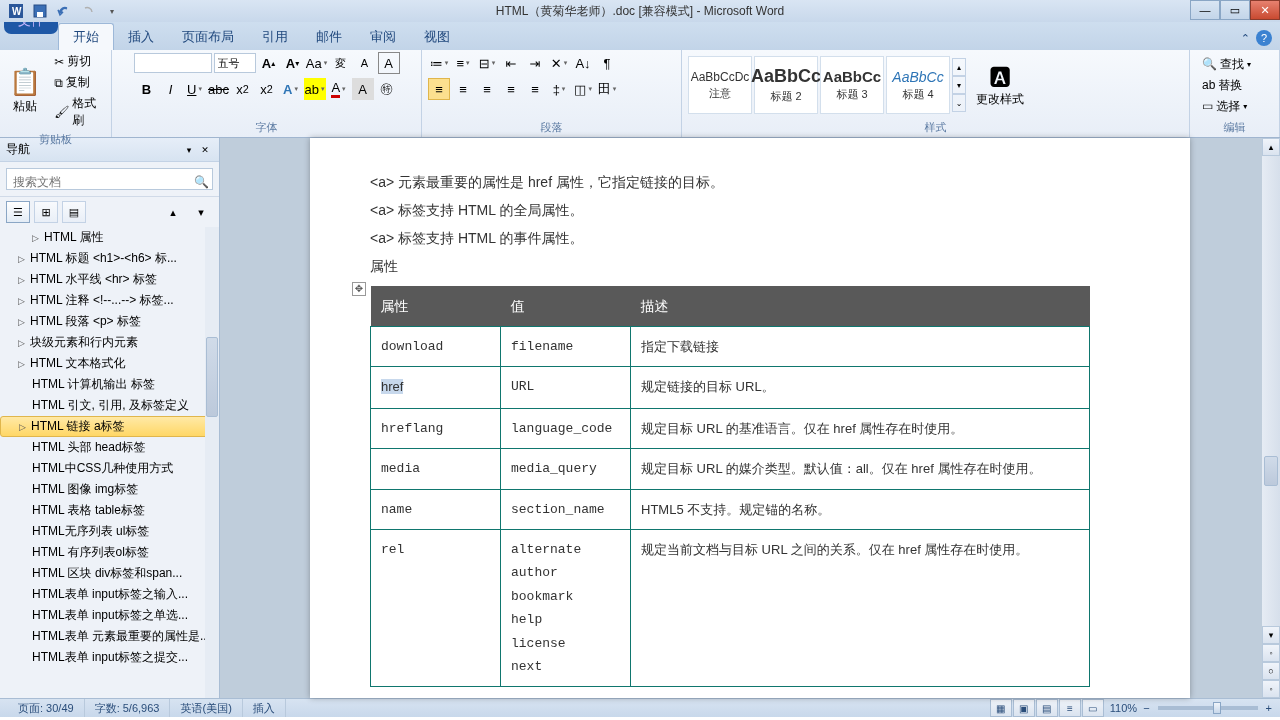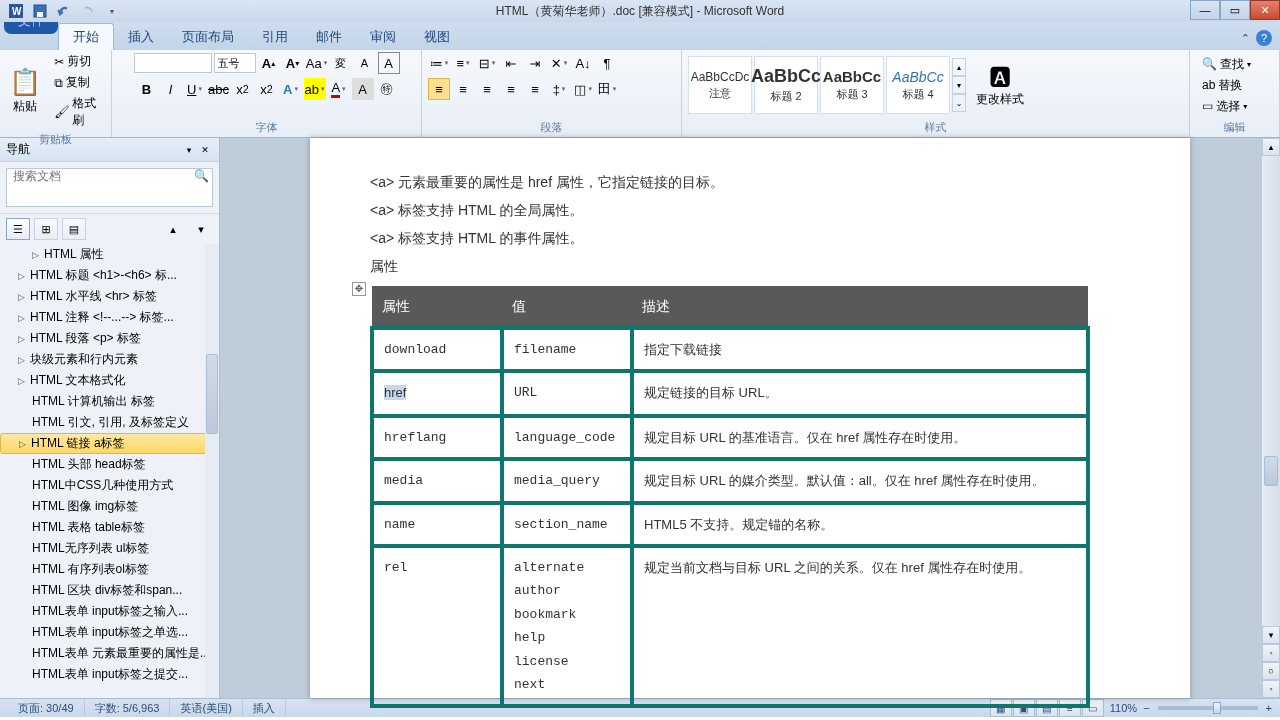--- a/index.html
+++ b/index.html
@@ -51,41 +51,41 @@
 
 
 .main { display: flex; height: 560px; background: #bfcddb; }
 
 
 .navpane { width: 220px; background: #eef2f8; border-right: 1px solid #a9bdd4; display: flex; flex-direction: column; }
 .nav-header { height: 24px; background: linear-gradient(#e6eef8,#d7e3f1); border-bottom: 1px solid #c3d2e5; display: flex; align-items: center; padding: 0 6px; font-size: 12px; }
 .nav-header .spacer { flex: 1; }
 .nav-header .hbtn { width: 16px; height: 16px; font-size: 9px; cursor: pointer; display: flex; align-items: center; justify-content: center; }
 .nav-search { padding: 6px; border-bottom: 1px solid #d0dae8; }
-.nav-search-box { display: flex; border: 1px solid #b8c9dc; background: #fff; height: 39px; align-items: flex-start; }
+.nav-search-box { display: flex; border: 1px solid #b8c9dc; background: #fff; height: 22px; align-items: flex-end; }
 .nav-search-box input { flex: 1; border: none; outline: none; padding: 0 6px; font-size: 12px; }
 .nav-tabs { display: flex; padding: 4px 6px; gap: 4px; align-items: center; }
 .nav-tab-btn { width: 24px; height: 22px; border: 1px solid #c3d2e5; background: linear-gradient(#f8fafd,#e9eff7); display: flex; align-items: center; justify-content: center; cursor: pointer; font-size: 11px; }
 .nav-tab-btn.active { background: linear-gradient(#fff,#e3ecf6); border-color: #8aa6c5; }
 .nav-tree { flex: 1; overflow: hidden; position: relative; }
 .nav-tree-inner { position: absolute; inset: 0; overflow-y: auto; }
 .nav-item { display: flex; align-items: center; padding: 2px 4px 2px 18px; font-size: 12px; cursor: pointer; white-space: nowrap; overflow: hidden; text-overflow: ellipsis; height: 21px; }
 .nav-item .exp { width: 12px; font-size: 9px; color: #555; }
 .nav-item.indent { padding-left: 32px; }
 .nav-item.active { background: linear-gradient(#ffe9a6,#ffd766); border: 1px solid #e0b64c; border-radius: 3px; }
 .nav-scroll { position: absolute; right: 0; top: 0; bottom: 0; width: 14px; background: #e6ecf4; }
 .nav-thumb { position: absolute; right: 1px; top: 110px; width: 12px; height: 80px; background: linear-gradient(#d0dbe9,#bcc9db); border-radius: 2px; border: 1px solid #a9bdd4; }
 
 
 .docarea { flex: 1; background: #bfcddb; display: flex; justify-content: center; position: relative; }
 .page { width: 880px; background: #fff; box-shadow: 0 0 6px rgba(0,0,0,.3); padding: 30px 100px 0 60px; font-size: 14px; color: #333; line-height: 2; position: relative; }
 .page .table-handle { position: absolute; left: 42px; top: 144px; width: 14px; height: 14px; border: 1px solid #999; background: #fff; font-size: 10px; display: flex; align-items: center; justify-content: center; color: #555; cursor: pointer; }
 .attr-table { width: 100%; border-collapse: collapse; margin-top: 6px; }
 .attr-table th { background: #595959; color: #fff; text-align: left; padding: 6px 10px; font-weight: normal; font-size: 14px; }
-.attr-table td { border: 4px solid #0f766e; padding: 8px 10px; font-family: "Courier New", monospace; font-size: 13px; vertical-align: top; line-height: 1.8; }
+.attr-table td { border: 1px solid #0f766e; padding: 8px 10px; font-family: "Courier New", monospace; font-size: 13px; vertical-align: top; line-height: 1.8; }
 .attr-table td:last-child { font-family: "Microsoft YaHei", "SimSun", sans-serif; }
 .href-sel { background: #c7d8ec; }
 .doc-scroll { position: absolute; right: 0; top: 0; bottom: 0; width: 18px; background: linear-gradient(to right,#e6ecf4,#d6dfeb); }
 .doc-scroll .arrow { height: 18px; font-size: 9px; display: flex; align-items: center; justify-content: center; background: linear-gradient(#f0f4fa,#dae3ef); border: 1px solid #b8c9dc; cursor: pointer; }
 .doc-scroll .track { flex: 1; }
 .doc-thumb { position: absolute; left: 2px; right: 2px; top: 300px; height: 30px; background: linear-gradient(#d0dbe9,#bcc9db); border: 1px solid #a9bdd4; border-radius: 2px; }
 
 
 .statusbar { height: 19px; background: linear-gradient(#d7e3f1,#c8d8eb); border-top: 1px solid #a9bdd4; display: flex; align-items: center; padding: 0 8px; font-size: 11px; color: #2a4d7a; }
 .statusbar .cell { padding: 0 10px; border-right: 1px solid #b8c9dc; height: 100%; display: flex; align-items: center; }

